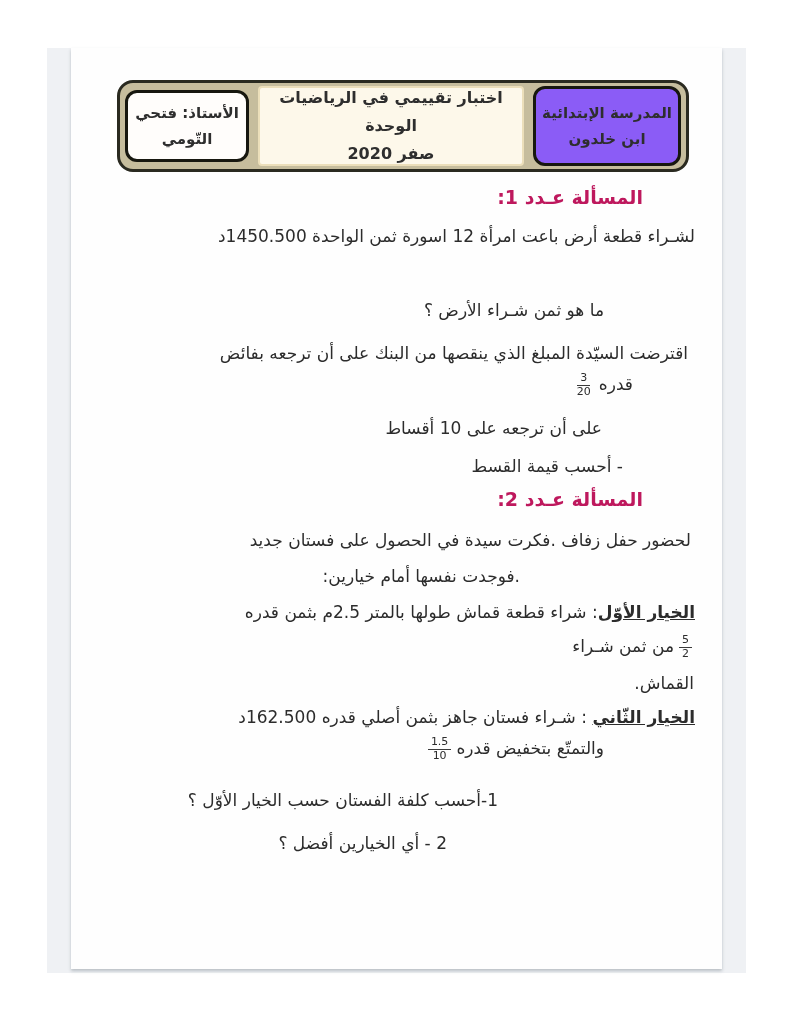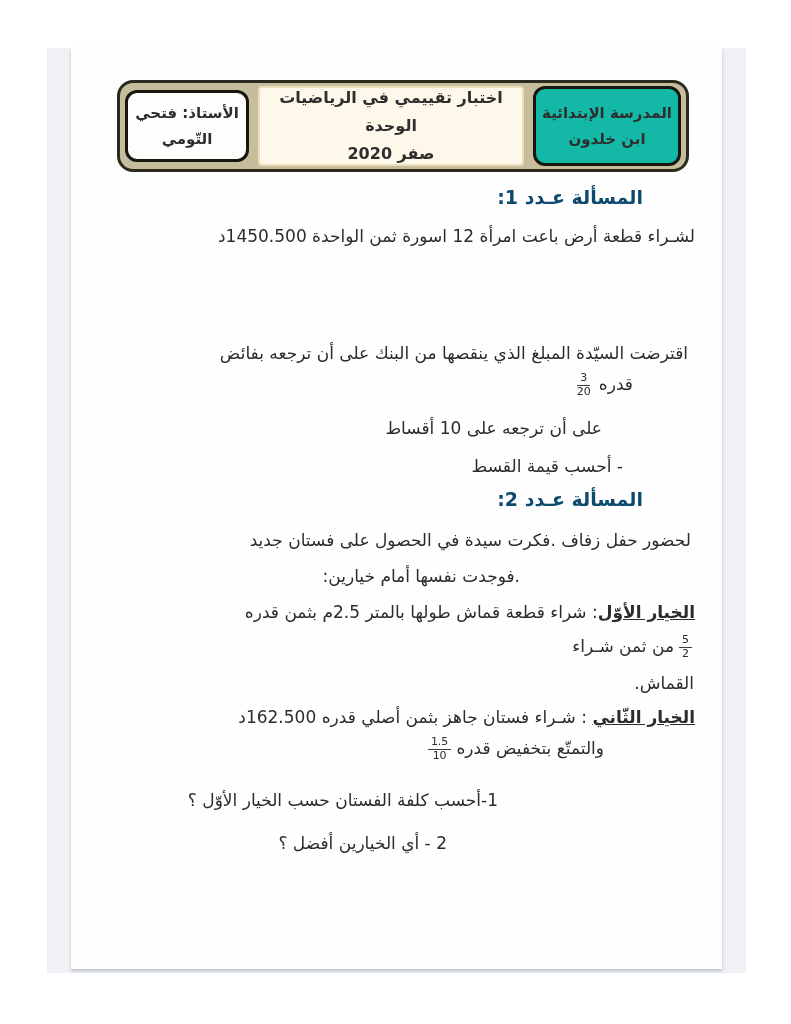--- a/index.html
+++ b/index.html
@@ -16,26 +16,26 @@
   .header-box{
     position:absolute;left:117px;top:80px;width:572px;height:92px;box-sizing:border-box;
     background:#c6bd9d;border:3px solid #2a2a20;border-radius:16px;
     display:flex;direction:rtl;align-items:center;padding:0 5px;gap:9px;
   }
   .hbox{
     display:flex;flex-direction:column;justify-content:center;align-items:center;
     text-align:center;font-weight:700;box-sizing:border-box;line-height:1.75;
     direction:rtl;
   }
-  .hbox-school{width:148px;height:80px;background:#14b8a6;border:3px solid #17170f;border-radius:12px;font-size:15px;}
+  .hbox-school{width:148px;height:80px;background:#8b5cf6;border:3px solid #17170f;border-radius:12px;font-size:15px;}
   .hbox-exam{flex:1;height:80px;background:#fdf8ea;border:2px solid #ecdfba;border-radius:4px;font-size:16px;}
   .hbox-teacher{width:124px;height:72px;background:#fffdfb;border:3px solid #17170f;border-radius:12px;font-size:15px;}
   
   .line{position:absolute;direction:rtl;white-space:nowrap;font-size:17px;color:#2c2c2c;}
-  .heading{font-size:19px;font-weight:700;color:#0c4a6e;}
+  .heading{font-size:19px;font-weight:700;color:#be185d;}
   .opt-label{font-weight:700;text-decoration:underline;}
   .frac{
     display:inline-flex;flex-direction:column;align-items:center;vertical-align:middle;
     font-size:11px;line-height:1.15;margin:0 5px;color:#2c2c2c;
   }
   .frac .num{border-bottom:1.5px solid #3a3a3a;padding:0 3px;}
   .frac .den{padding:0 3px;}
 </style>
 </head>
 <body>
@@ -54,20 +54,21 @@
       <span>صفر 2020</span>
     </div>
     <div class="hbox hbox-teacher">
       <span>الأستاذ: فتحي</span>
       <span>التّومي</span>
     </div>
   </div>
 
   <div class="line heading" style="top:186px;right:148px;">المسألة عـدد 1:</div>
   <div class="line" style="top:226px;right:96px;">لشـراء قطعة أرض باعت امرأة 12 اسورة ثمن الواحدة 1450.500د</div>
+  <div class="line" style="top:300px;right:187px;">ما هو ثمن شـراء الأرض ؟</div>
   <div class="line" style="top:343px;right:103px;">اقترضت السيّدة المبلغ الذي ينقصها من البنك على أن ترجعه بفائض</div>
   <div class="line" style="top:372px;right:158px;">
     <span>قدره</span><span class="frac">
         <span class="num">3</span>
         <span class="den">20</span>
       </span>
   </div>
   <div class="line" style="top:418px;right:189px;">على أن ترجعه على 10 أقساط</div>
   <div class="line" style="top:456px;right:168px;text-align:center;">- أحسب قيمة القسط</div>
 

